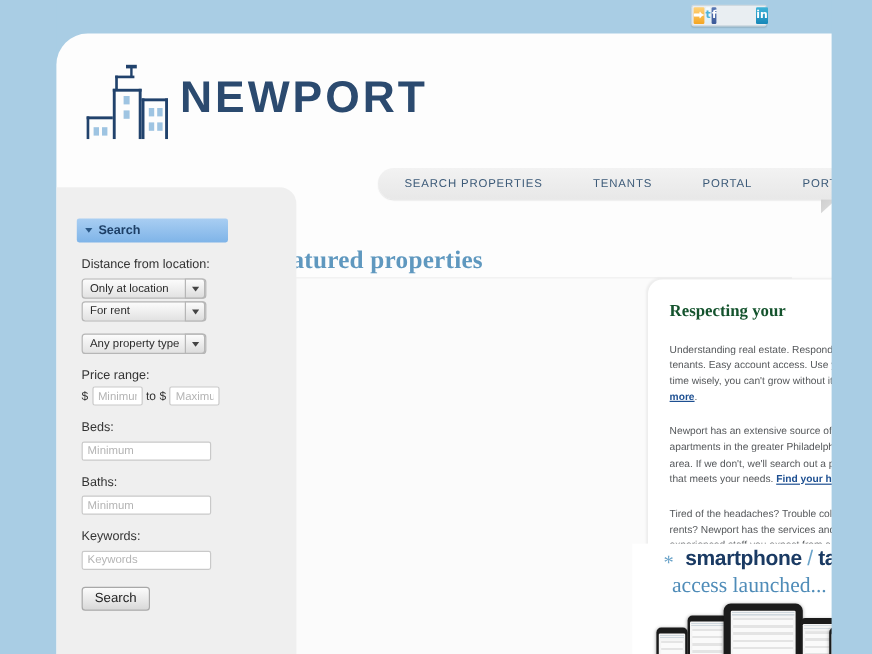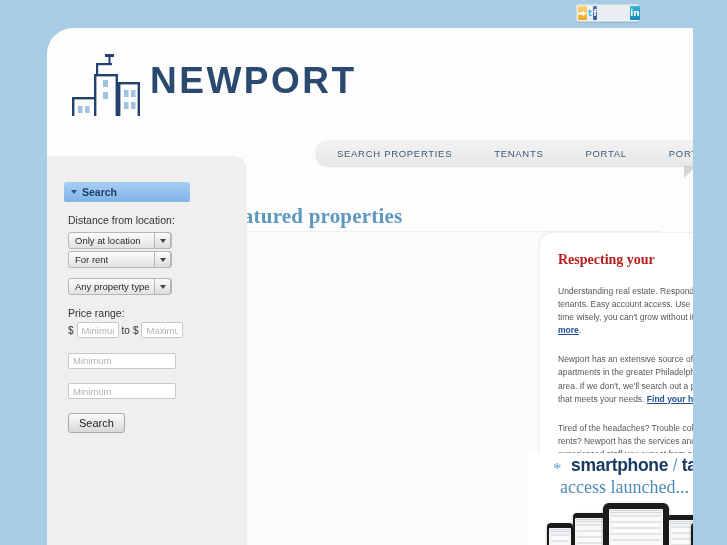--- a/index.html
+++ b/index.html
@@ -227,21 +227,21 @@
     background: #fff;
     border-top-left-radius: 12px;
     box-shadow: -1px -1px 2px rgba(0,0,0,.06);
     overflow: hidden;
   }
   .card-inner { padding: 18px 18px 0 18px; }
   .card-title {
     font-family: "Liberation Serif", serif;
     font-size: 14px;
     font-weight: bold;
-    color: #b91c1c;
+    color: #14532d;
     line-height: 1.25;
   }
   .card-p {
     margin-top: 16px;
     font-size: 8.5px;
     line-height: 1.55;
     color: #54575a;
   }
   .card-p a {
     color: #1d4f91;
@@ -408,27 +408,33 @@
           <div class="price-row">
             <span>$</span>
             <input class="txt small" type="text" placeholder="Minimum" style="">
             <span>to</span>
             <span>$</span>
             <input class="txt small" type="text" placeholder="Maximum" style="">
           </div>
         </div>
 
         <div class="fld">
+          <div class="fld-label">Beds:</div>
           <input class="txt" type="text" placeholder="Minimum" style="">
         </div>
 
         <div class="fld">
+          <div class="fld-label">Baths:</div>
           <input class="txt" type="text" placeholder="Minimum" style="">
         </div>
 
+        <div class="fld">
+          <div class="fld-label">Keywords:</div>
+          <input class="txt" type="text" placeholder="Keywords" style="">
+        </div>
 
         <button class="search-btn">Search</button>
 
         
 
         
         
 
       </div>
     </div>

